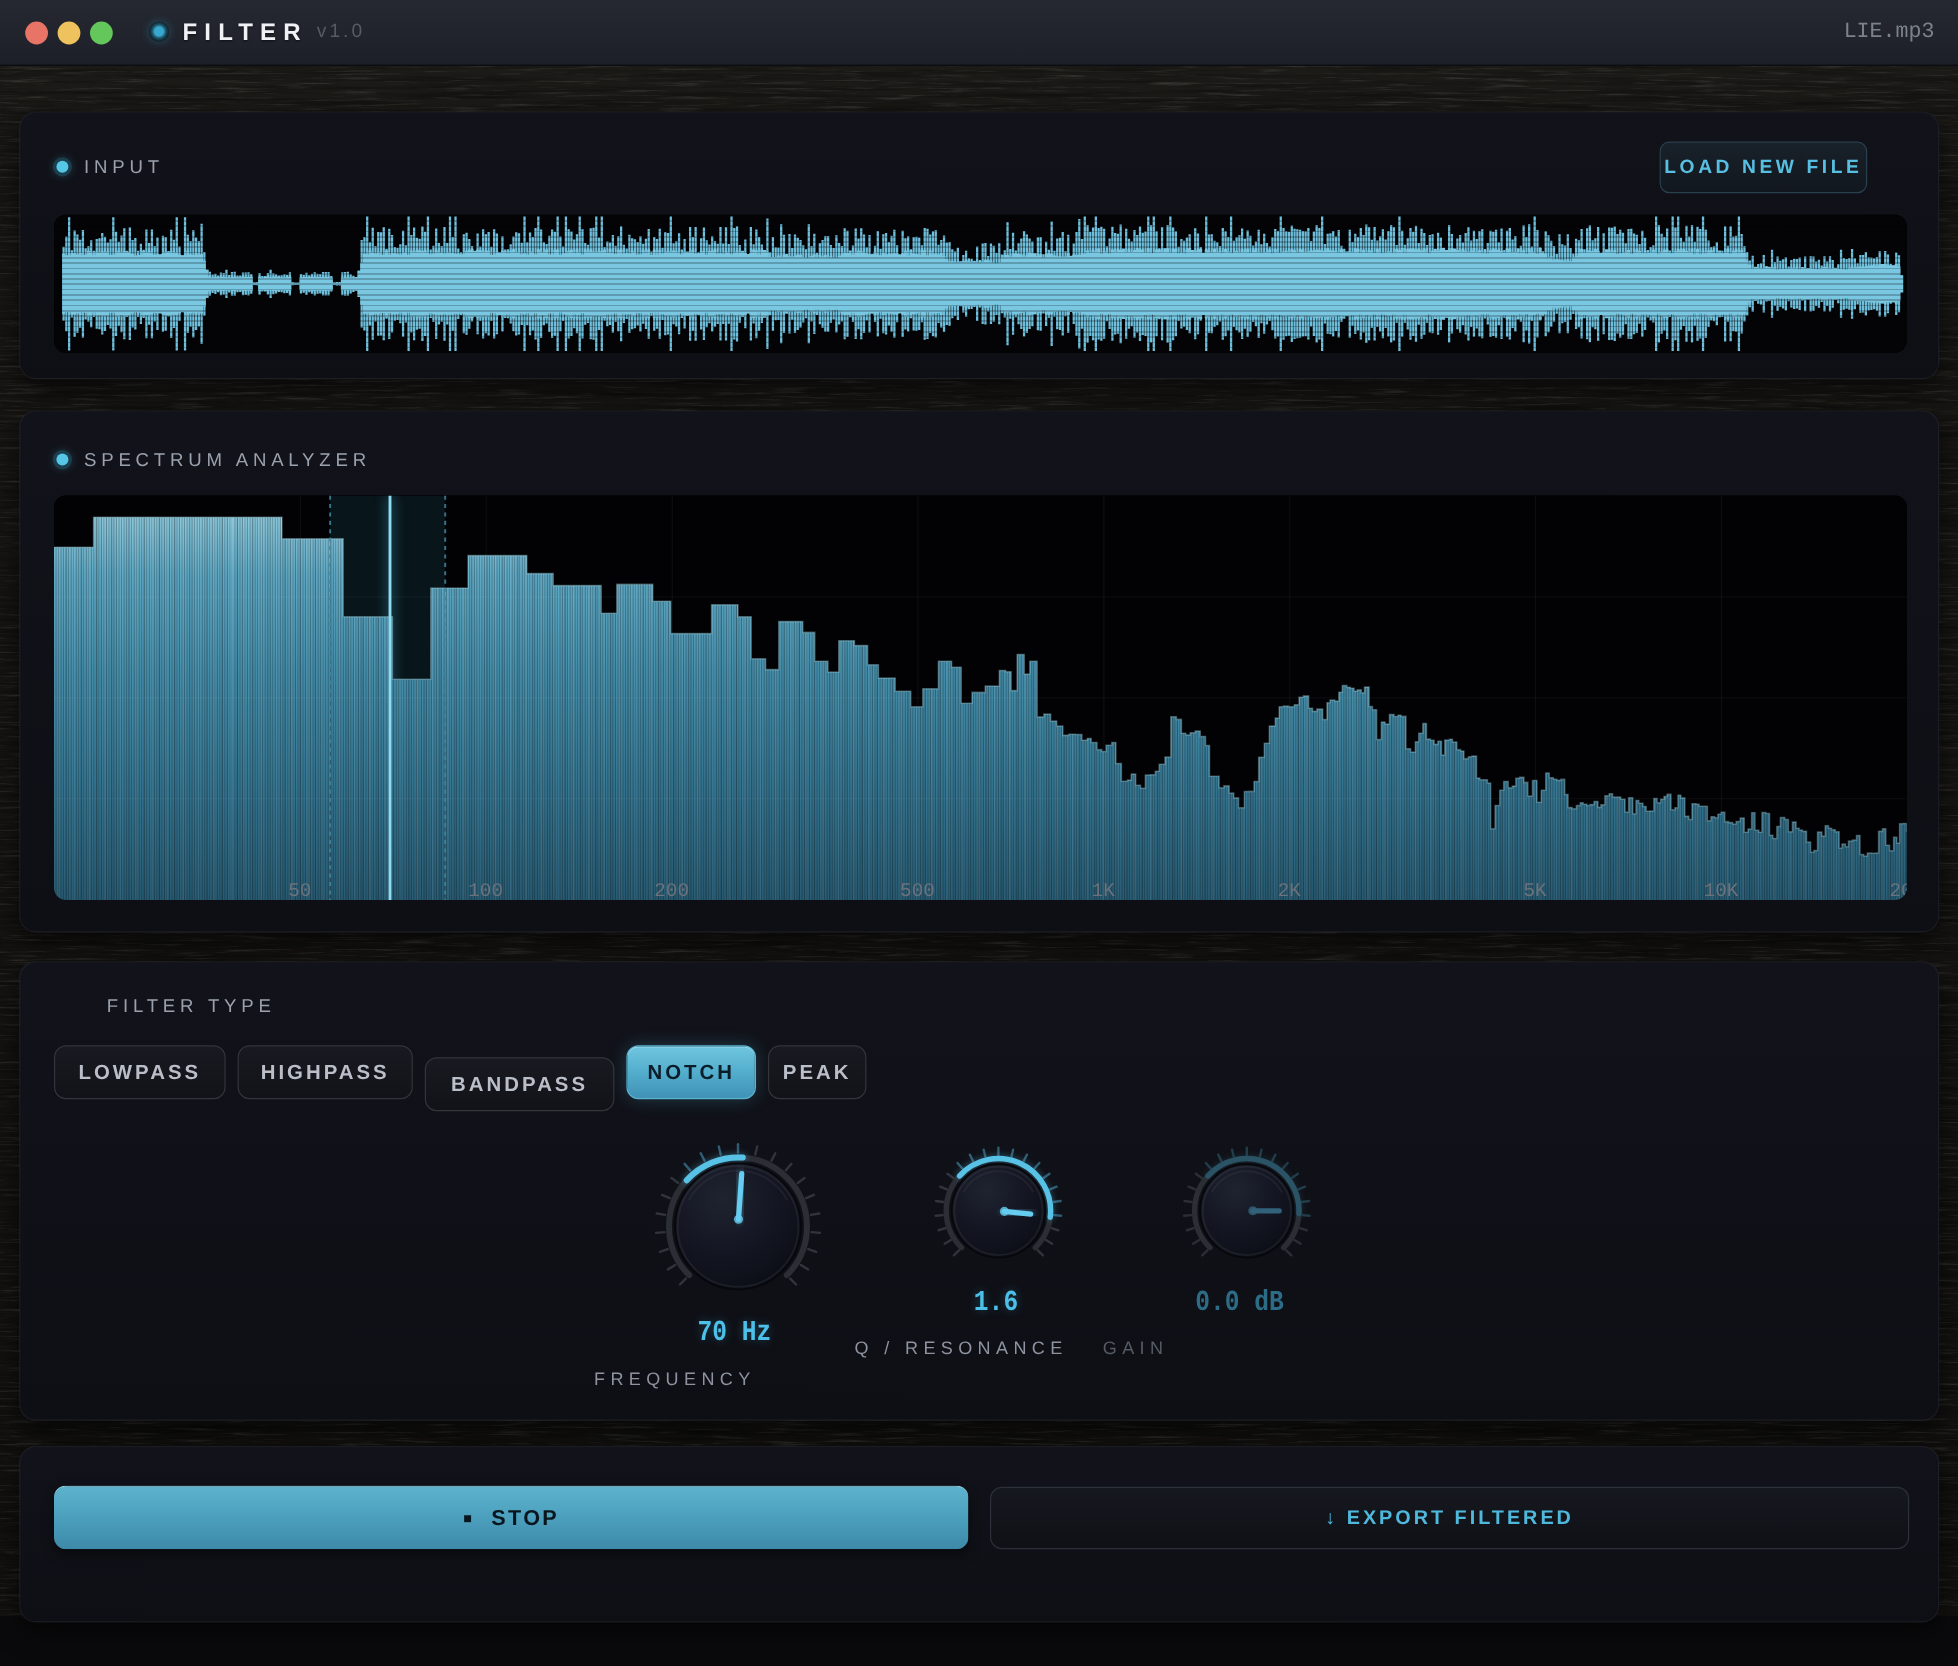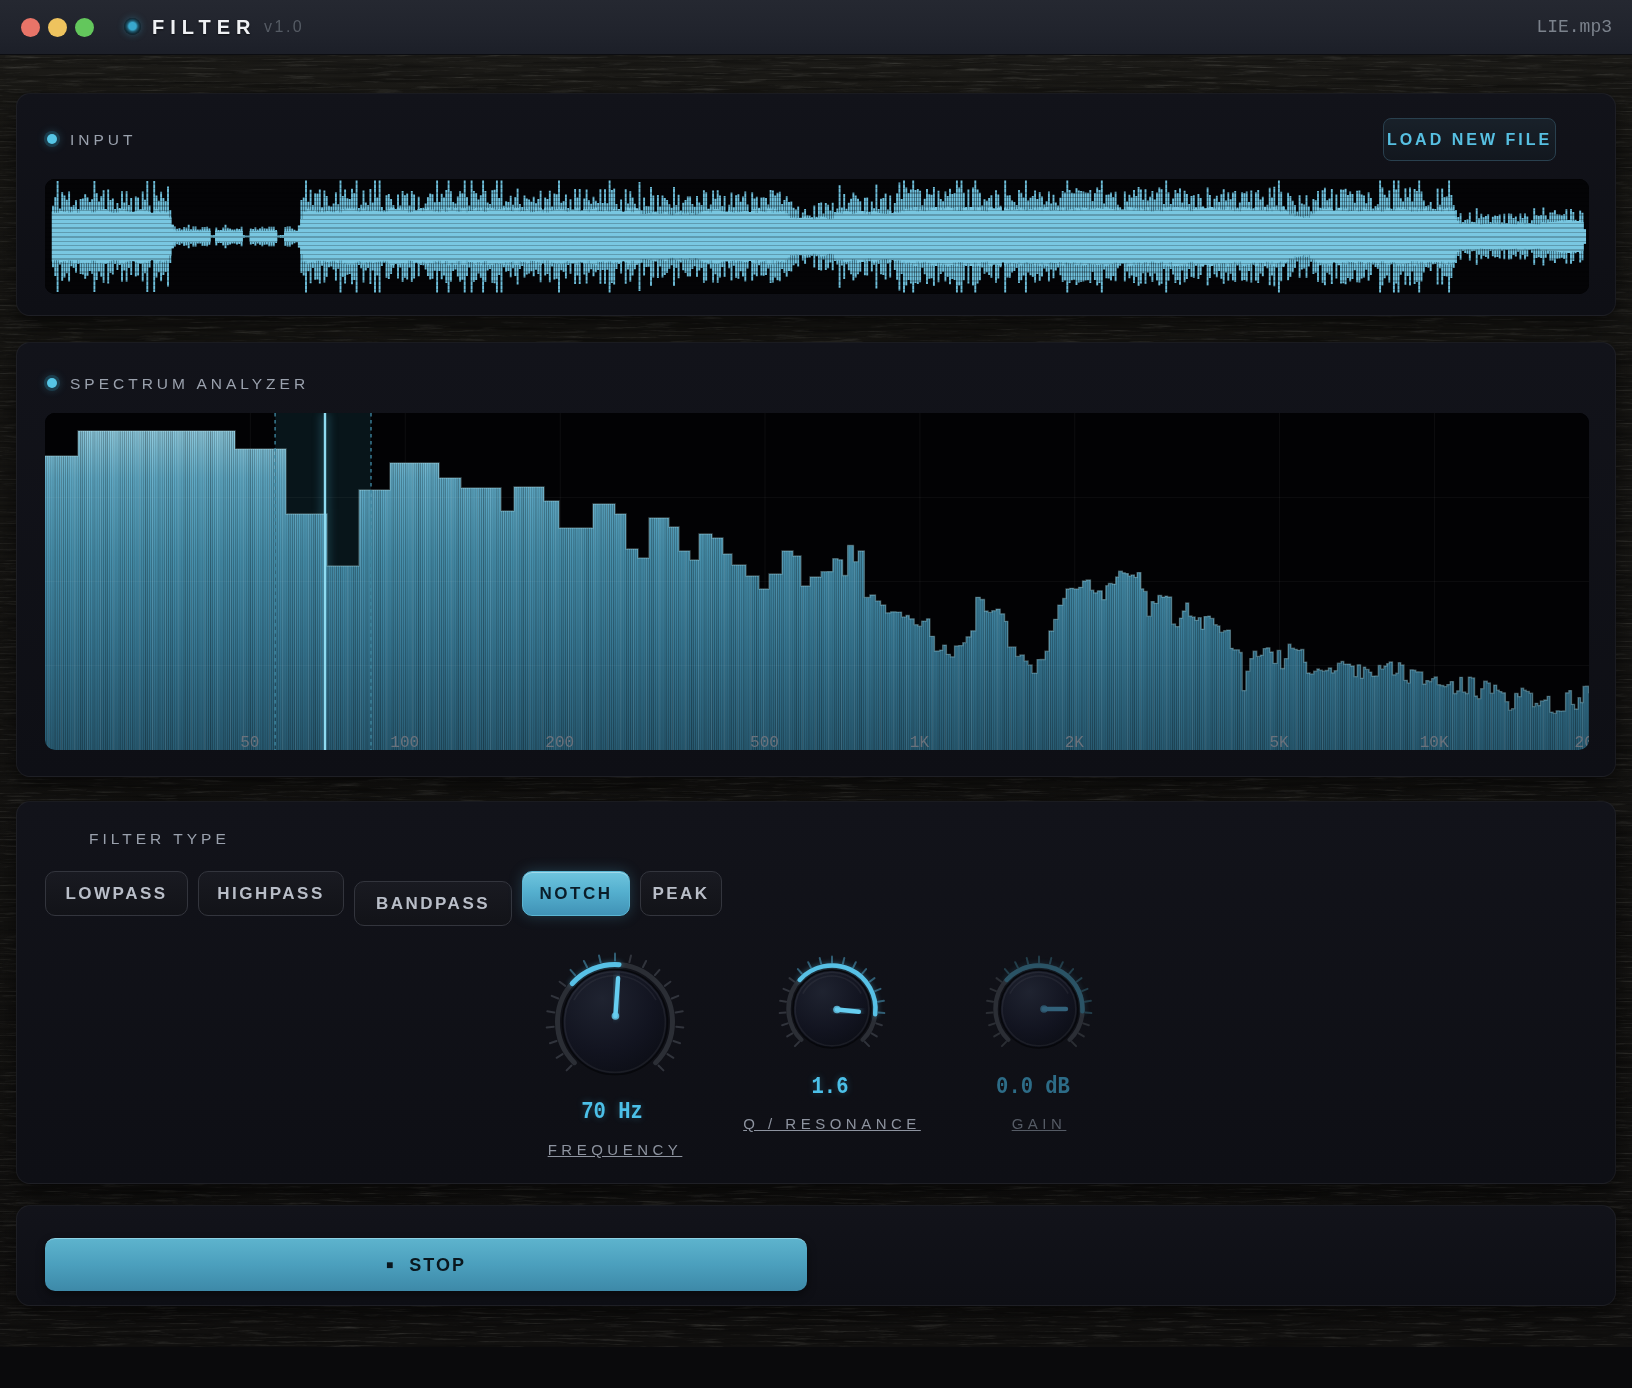--- a/index.html
+++ b/index.html
@@ -35,21 +35,21 @@
      font-weight:bold; letter-spacing:3px; text-align:center; line-height:42px; }
   .fbtn { position:absolute; top:69px; height:45px; background:linear-gradient(180deg,#191a21,#121318);
      border:1px solid #33353d; border-radius:10px; color:#b9bec8; font-weight:bold;
      font-size:17px; letter-spacing:2.5px; text-align:center; line-height:43px; }
   .fbtn.on { background:linear-gradient(180deg,#6fc5de 0%,#55b0cf 45%,#4092b6 100%);
      border:1px solid #5ab5d2; color:#0a1d29; box-shadow:0 0 14px rgba(80,180,215,0.26), inset 0 1px 0 rgba(255,255,255,0.35); }
   .kval { position:absolute; font-family:"Liberation Mono",monospace; font-weight:bold;
      font-size:20.5px; letter-spacing:0px; color:#4cc0e8; text-align:center;
      transform:scaleY(1.18); transform-origin:center;
      text-shadow:0 0 7px rgba(76,192,232,0.30); }
-  .klab { position:absolute; font-size:15px; letter-spacing:4.5px; color:#8d939f; text-align:center;text-decoration:underline; }
+  .klab { position:absolute; font-size:15px; letter-spacing:4.5px; color:#8d939f; text-align:left; }
   #stopbtn { position:absolute; left:28px; top:32px; width:762px; height:53px;
      background:linear-gradient(180deg,#5db3cd 0%,#4b9fbd 50%,#3d89a8 100%);
      border-radius:10px; border-top:1px solid #8ed2e4;
      box-shadow:0 4px 10px rgba(0,0,0,0.45);
      color:#0a161d; font-weight:bold; font-size:18px; letter-spacing:2px;
      text-align:center; line-height:53px; }
   #exportbtn { position:absolute; left:808px; top:33px; width:766px; height:52px;
      background:linear-gradient(180deg,#16181f,#0f1117);
      border:1.5px solid #2c303a; border-radius:10px;
      color:#4fb9dd; font-weight:bold; font-size:16.5px; letter-spacing:2.5px;
@@ -309,17 +309,18 @@
           <circle cx="65.0" cy="60.0" r="3.8" fill="#32617a" opacity="0.8"></circle>
         </svg></div>
     <div class="kval" style="left:515px;top:298px;width:160px;">70 Hz</div>
     <div class="klab" style="left:478px;top:339px;width:240px;">FREQUENCY</div>
     <div class="kval" style="left:753px;top:273px;width:120px;">1.6</div>
     <div class="klab" style="left:695px;top:313px;width:240px;">Q / RESONANCE</div>
     <div class="kval" style="left:956px;top:273px;width:120px;color:#2d6c87;text-shadow:none;">0.0 dB</div>
     <div class="klab" style="left:902px;top:313px;width:240px;color:#555b65;">GAIN</div>
   </div>
 
-  <div class="panel" style="top:1205px;height:101px;">
+  <div class="panel" style="top:1205px;height:147px;">
     <div id="stopbtn"><span style="font-size:12px;vertical-align:2px;">■</span>&nbsp;&nbsp;STOP</div>
+    <div id="exportbtn"><span style="font-weight:normal;">↓</span>&nbsp;EXPORT FILTERED</div>
   </div>
 
 </div>
 
 </body></html>

